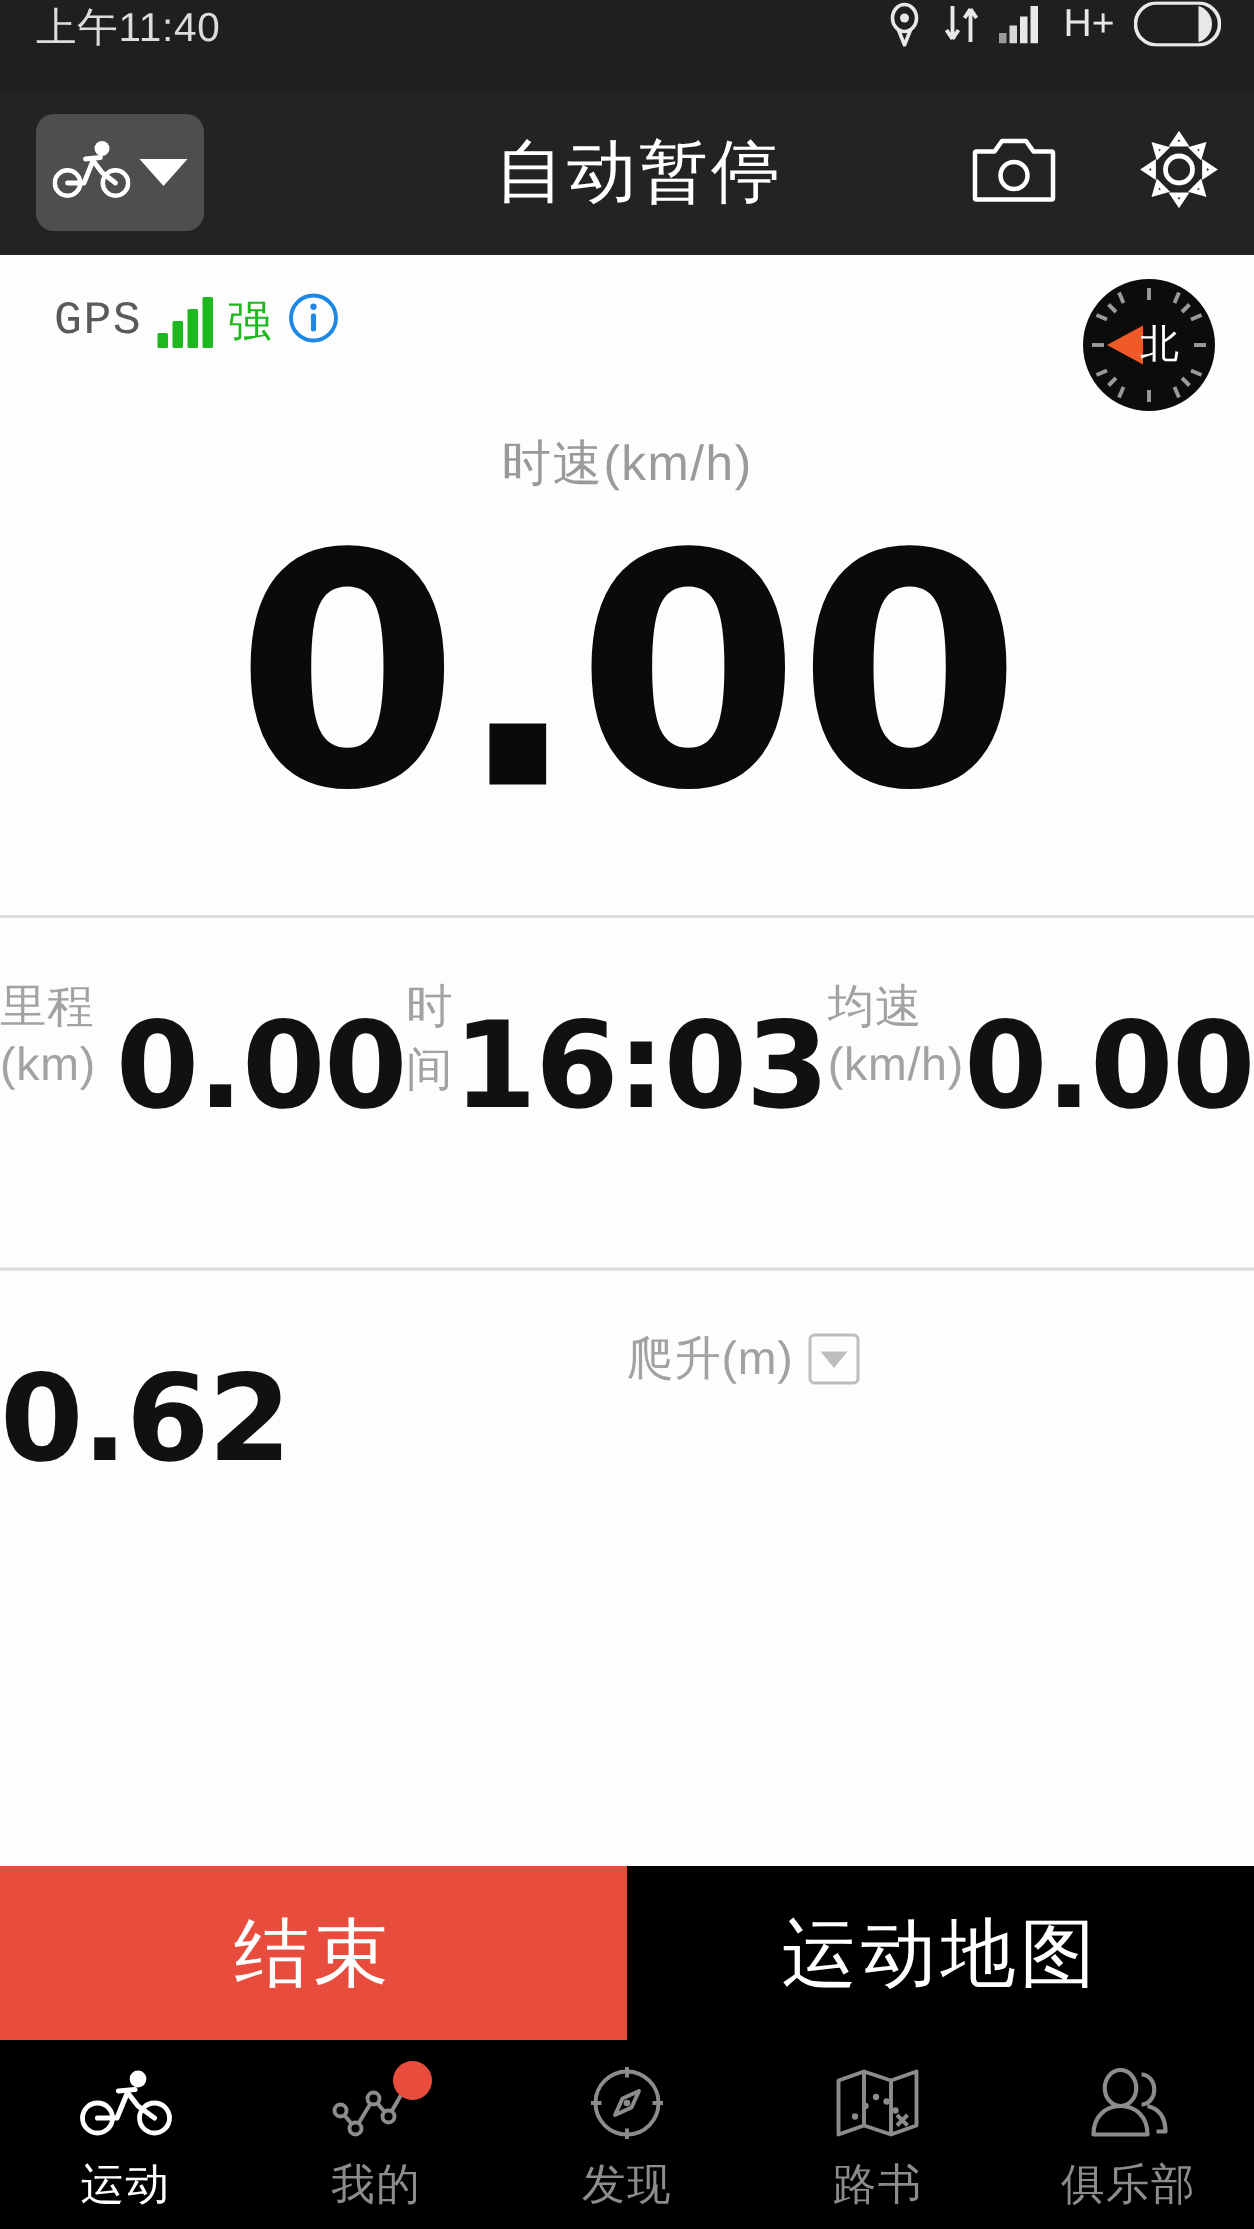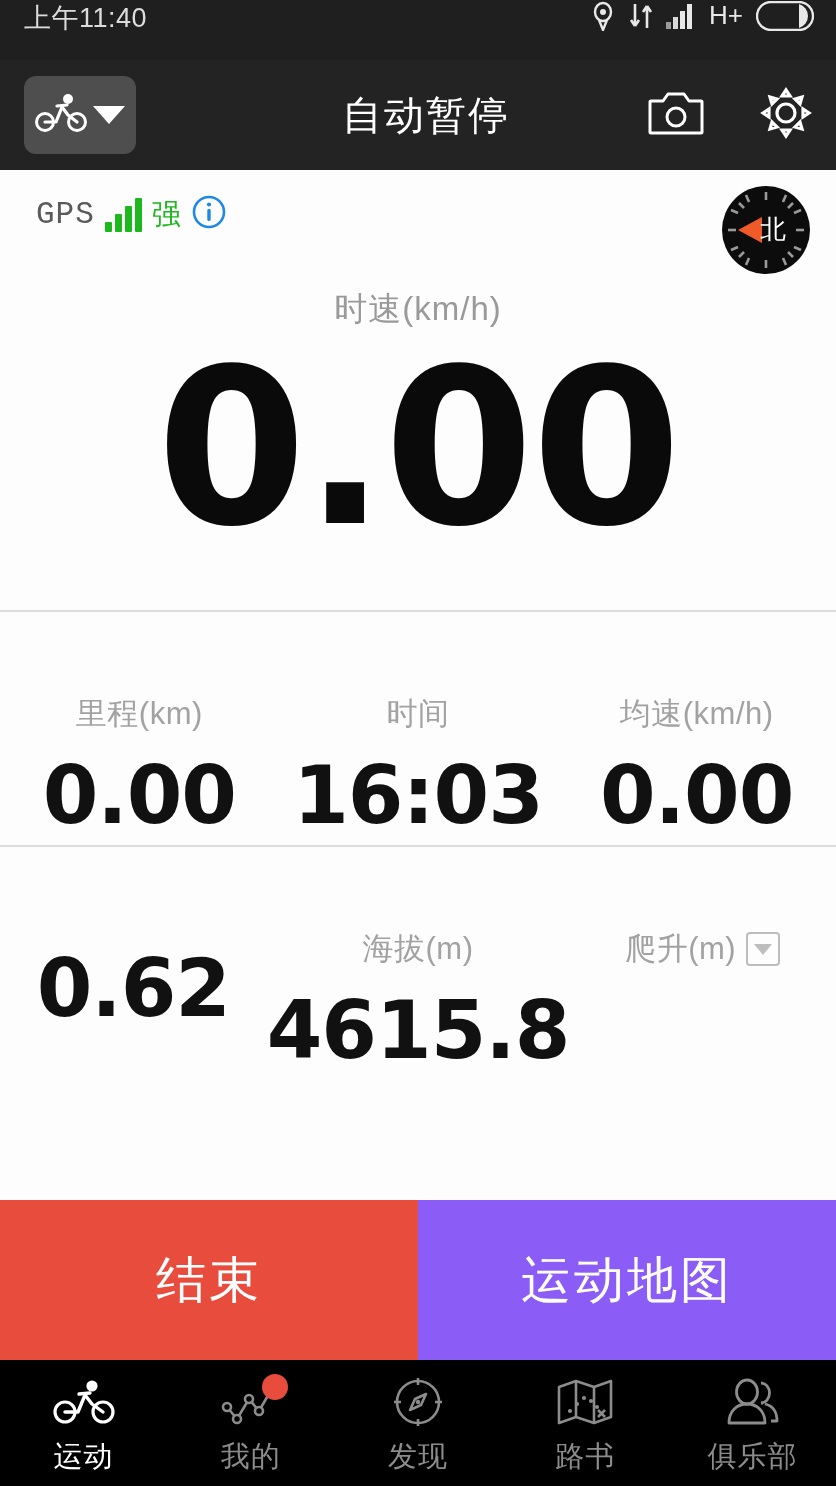--- a/index.html
+++ b/index.html
@@ -31,21 +31,21 @@
   .sport-select {
     width:112px; height:78px; background:#4e4e4e; border-radius:12px;
     display:flex; align-items:center; justify-content:center; gap:4px;
   }
   .caret-down {
     width:0;height:0;border-left:16px solid transparent;border-right:16px solid transparent;
     border-top:18px solid #ffffff; margin-left:2px;
   }
   .header-title {
     position:absolute; left:16px; right:0; text-align:center;
-    font-size:40px; color:#ffffff; letter-spacing:2px; pointer-events:none;
+    font-size:46px; color:#ffffff; letter-spacing:2px; pointer-events:none;
   }
   .header-actions { margin-left:auto; display:flex; align-items:center; gap:56px; z-index:2; }
 
   
   .content { flex:1; background:#fdfdfd; position:relative; display:flex; flex-direction:column; }
   .gps-row {
     position:absolute; left:36px; top:24px; display:flex; align-items:center; gap:10px;font-family:Liberation Mono, monospace;
   }
   .gps-label { font-size:31px; color:#5a5a5a; letter-spacing:1px; }
   .gps-strong { font-size:29px; color:#1db81d; }
@@ -82,46 +82,46 @@
     letter-spacing:-2px; margin-top:18px;
     font-family:"DejaVu Sans","Liberation Sans",sans-serif;
   }
 
   .divider { height:2px; background:#dcdcdc; width:100%; flex:none; }
 
   
   .stats-row {
     height:233px; display:flex; align-items:flex-start; padding-top:38px; flex:none;
   }
-  .stat { flex:1; display:flex; flex-direction:column; align-items:center;margin-top:43px; }
+  .stat { flex:1; display:flex; align-items:flex-start; }
   .stat-label {
     font-size:31px; color:#a2a2a2; letter-spacing:.5px;
     display:flex; align-items:center; gap:10px;
   }
   .stat-value {
     font-size:80px; font-weight:bold; color:#111111; margin-top:14px;
     letter-spacing:-1px; font-family:"DejaVu Sans","Liberation Sans",sans-serif;
   }
   .mini-dropdown {
     width:34px;height:34px;border:2px solid #bdbdbd;border-radius:4px;
     display:flex;align-items:center;justify-content:center;
   }
   .mini-dropdown span {
     width:0;height:0;border-left:9px solid transparent;border-right:9px solid transparent;
     border-top:11px solid #bdbdbd;
   }
 
   
-  .actions { height:160px; display:flex; flex:none; }
+  .actions { height:116px; display:flex; flex:none; }
   .btn {
     flex:1; display:flex; align-items:center; justify-content:center;
     font-size:50px; color:#ffffff; letter-spacing:3px;
   }
   .btn-end { background:#e84c3d; }
-  .btn-map { background:#8b5cf6; }
+  .btn-map { background:#000000; }
 
   
   .bottomnav {
     height:126px; background:#000000; display:flex; align-items:center; flex:none;
   }
   .nav-item {
     flex:1; display:flex; flex-direction:column; align-items:center; gap:9px;
     position:relative; padding-top:6px;
   }
   .nav-label { font-size:29px; color:#8c8c8c; letter-spacing:1px; }
@@ -270,24 +270,20 @@
       </div>
     </div>
 
     <div class="divider"></div>
 
     <div class="stats-row">
       <div class="stat">
         <div class="stat-value">0.62</div>
       </div>
       <div class="stat">
-        <div class="stat-label">海拔(m)</div>
-        <div class="stat-value">4615.8</div>
-      </div>
-      <div class="stat">
         <div class="stat-label">
           <span>爬升(m)</span>
           <span class="mini-dropdown">
               <span></span>
             </span>
         </div>
       </div>
     </div>
   </div>
 

